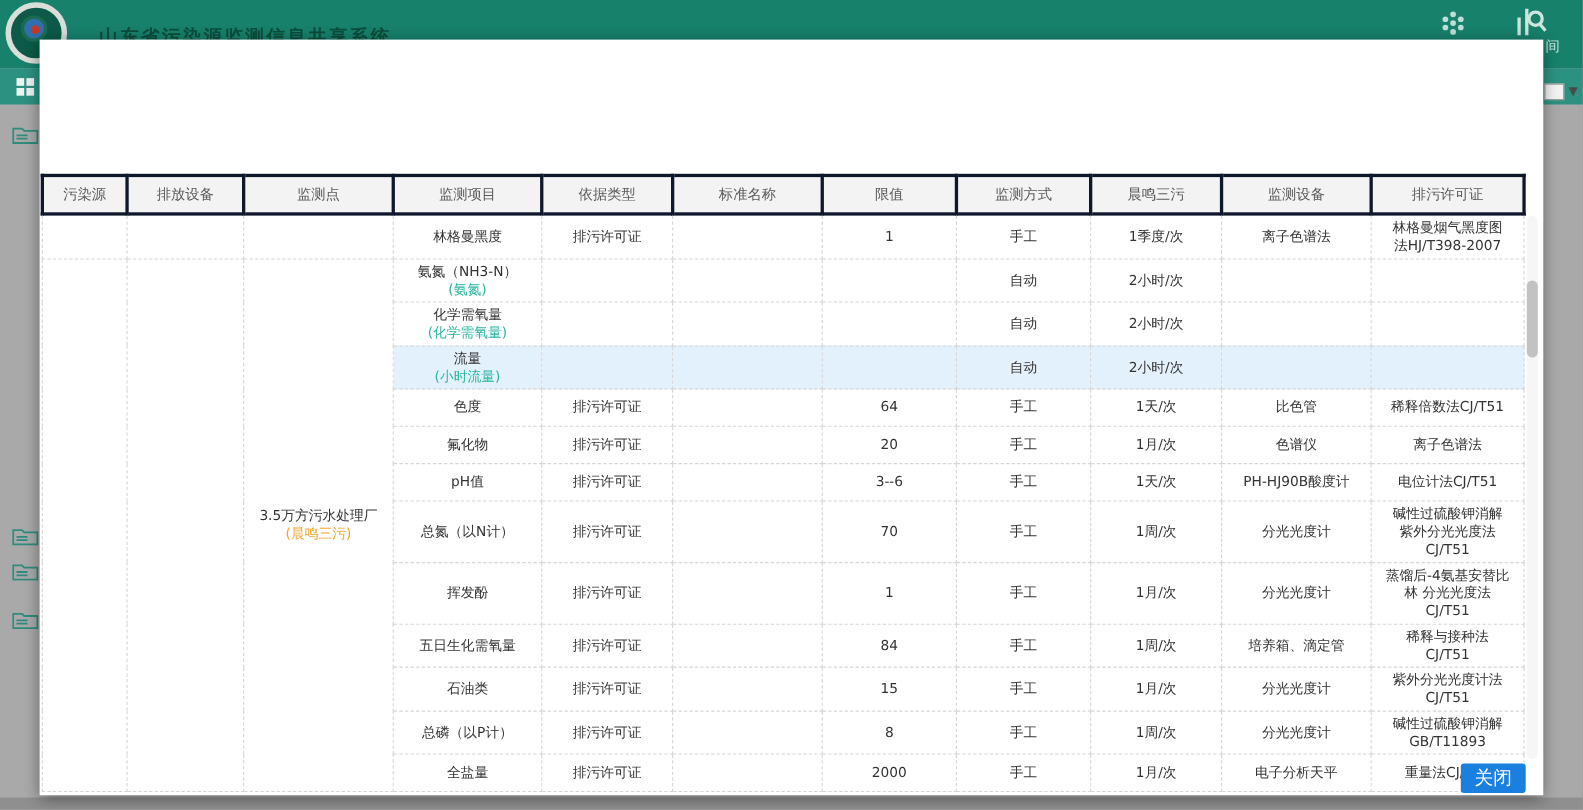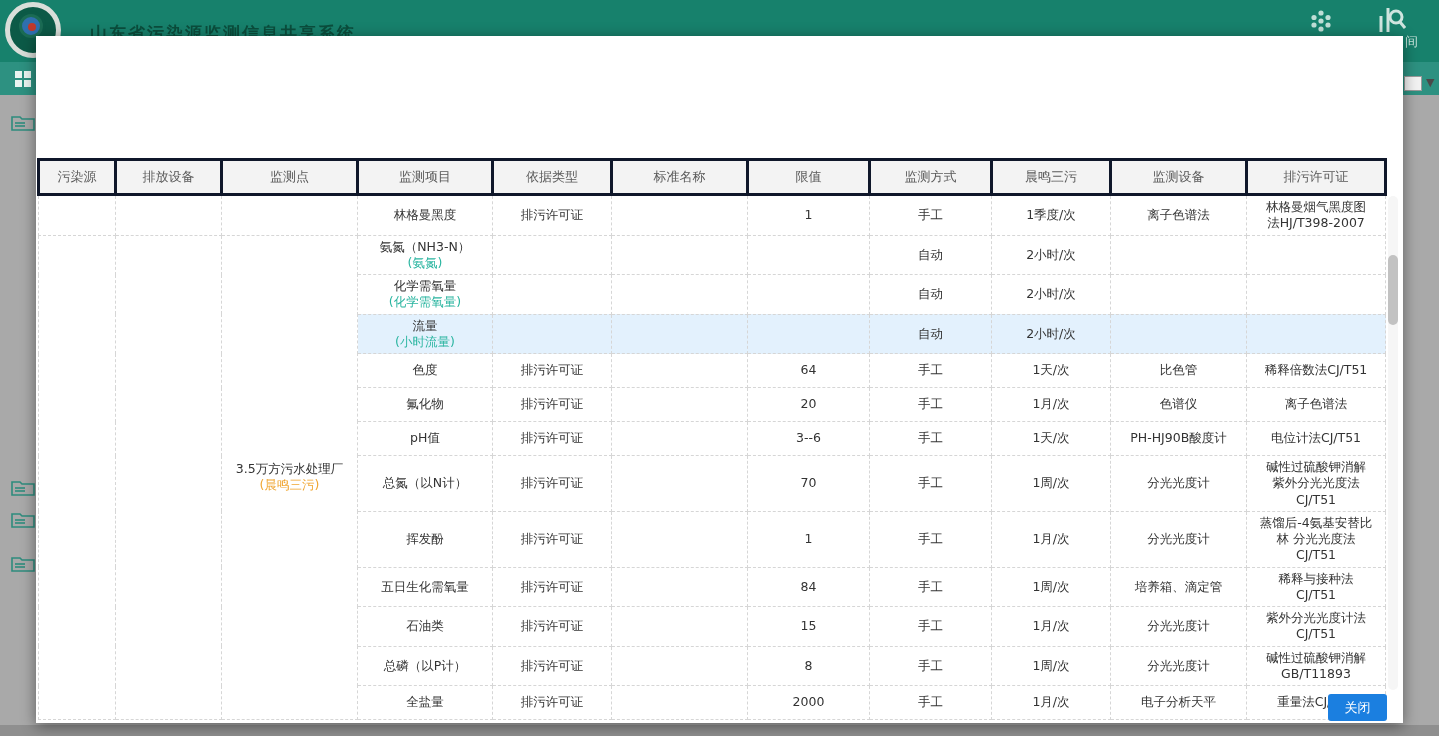--- a/index.html
+++ b/index.html
@@ -60,21 +60,21 @@
   .sub-teal { color:#2ab5a0; }
   .sub-orange { color:#f0a631; }
   .col-method { white-space:pre-line; }
 
   .vscroll { position:absolute; left:1352px; top:160px; width:10px; height:494px;
              background:#f6f6f6; border-radius:5px; }
   .vscroll .thumb { position:absolute; left:0; top:59px; width:10px; height:70px;
              background:#c2c2c2; border-radius:5px; }
 
   .m-footer-btn { position:absolute; left:1292px; top:658px; width:59px; height:27px;
-             background:#1b7fe0; color:#fff; border:none; border-radius:3px; font-size:13px;
+             background:#1b7fe0; color:#fff; border:none; border-radius:3px; font-size:17px;
              font-family:inherit; cursor:pointer; }
 </style>
 </head>
 <body>
 
 <div class="stage">
 
   <div class="bg-header">
     <div class="bg-logo">
       <div class="inner"></div>

